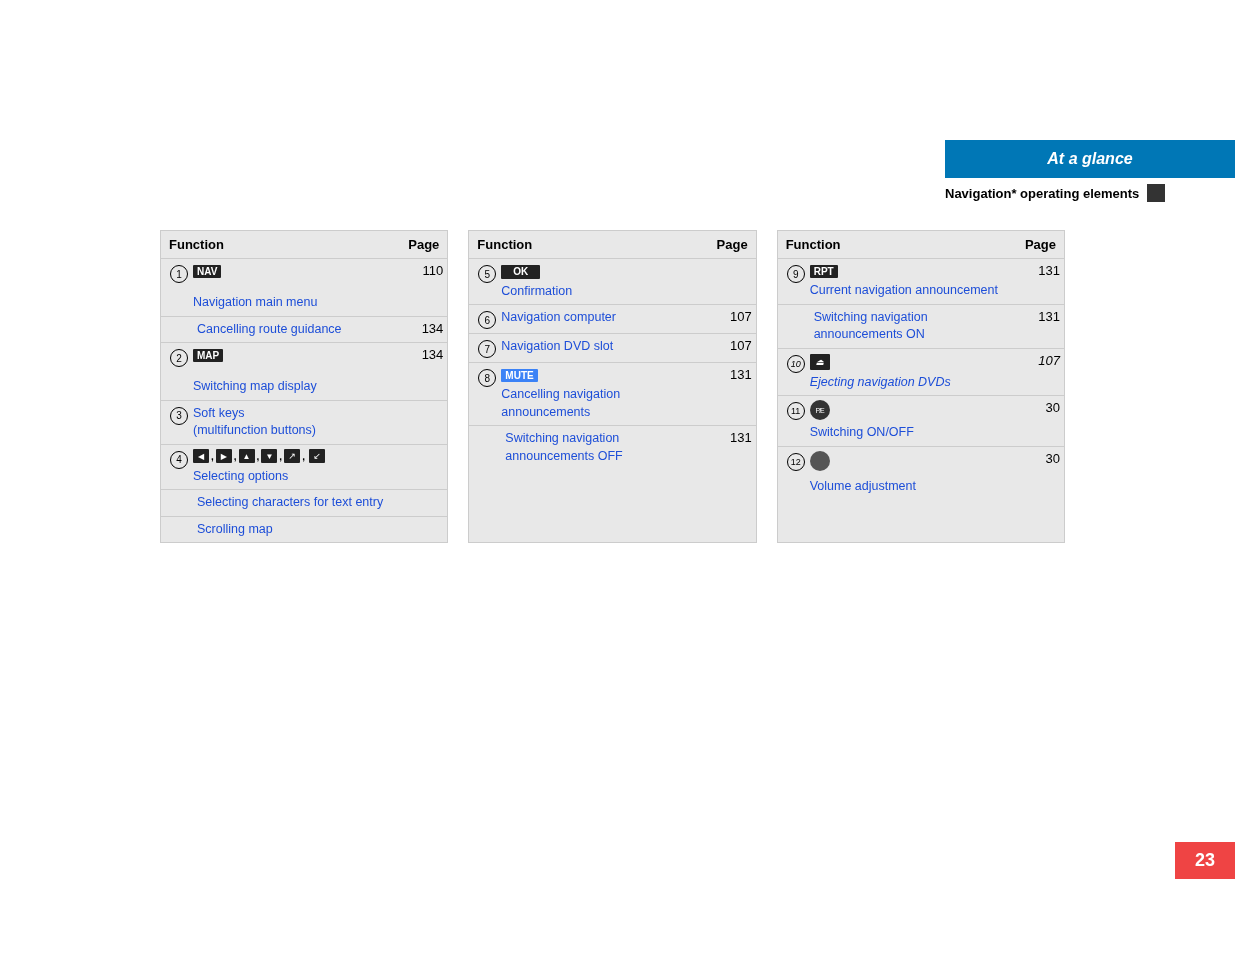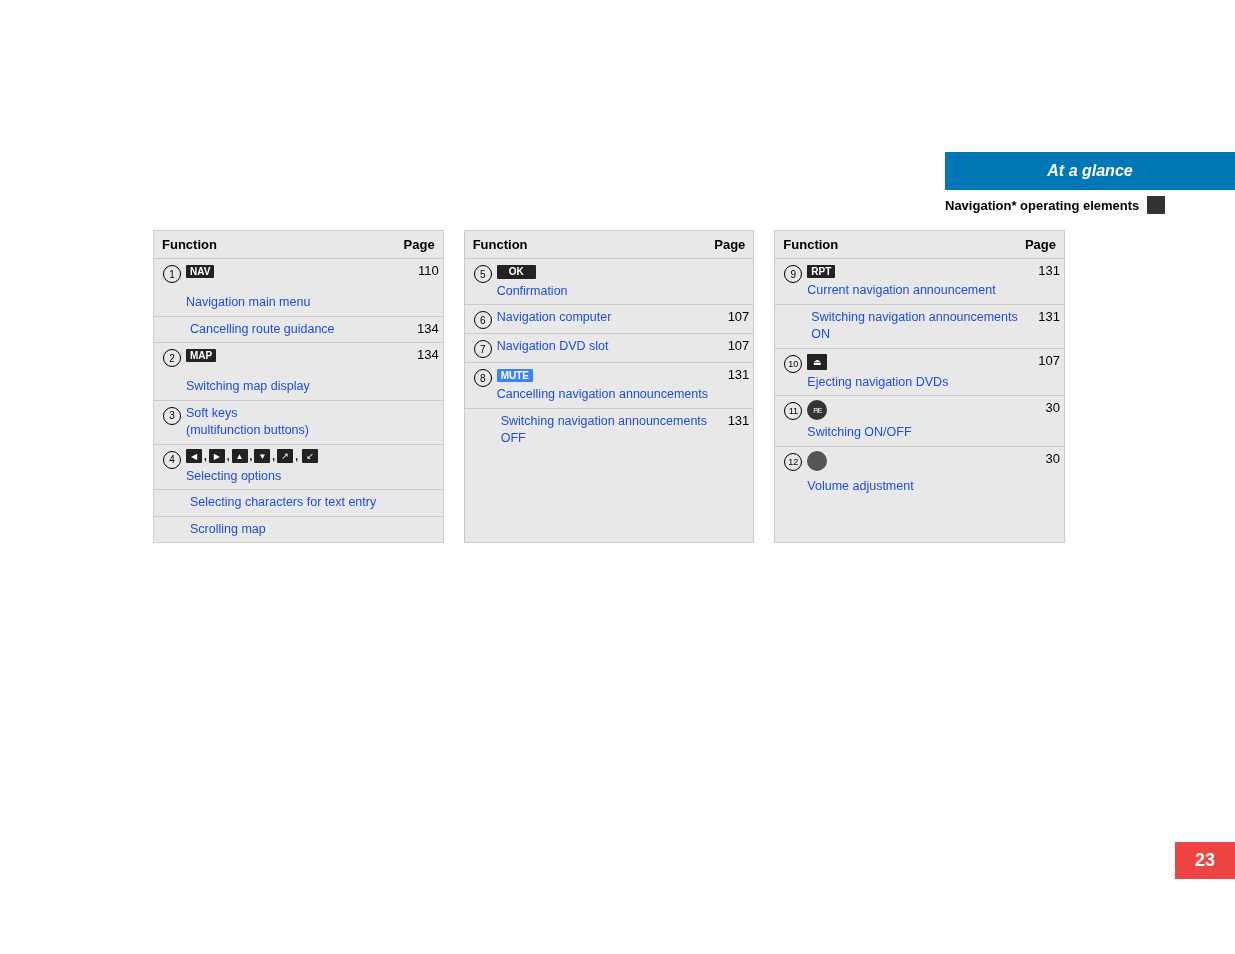--- a/index.html
+++ b/index.html
@@ -10,21 +10,21 @@
       font-family: Arial, Helvetica, sans-serif;
       font-size: 13px;
       color: #000;
       position: relative;
       overflow: hidden;
     }
 
     
     .header-banner {
       position: absolute;
-      top: 152px;
+      top: 140px;
       right: 0;
       width: 290px;
     }
     .at-a-glance {
       background: #0077b6;
       color: #fff;
       text-align: center;
       padding: 10px 20px;
       font-size: 16px;
       font-weight: bold;
@@ -59,21 +59,21 @@
       font-weight: bold;
       padding: 8px 20px;
       min-width: 60px;
       text-align: center;
     }
 
     
     .content-area {
       position: absolute;
       top: 230px;
-      left: 153px;
+      left: 160px;
       right: 170px;
       display: flex;
       gap: 0;
     }
 
     
     .table-col {
       flex: 1;
       background: #e8e8e8;
       border: 1px solid #ccc;
@@ -453,21 +453,21 @@
       </div>
       <div class="entry-line" style="padding-left:36px; border-bottom:1px solid #ccc;">
         <div class="entry-func">
           <div class="func-text">Switching navigation announcements ON</div>
         </div>
         <div class="entry-page">131</div>
       </div>
     </div>
 
     <div>
-      <div class="entry-line" style="align-items:flex-start; border-bottom:1px solid #ccc;">
+      <div class="entry-line" style="align-items:flex-start; border-bottom:1px solid #ccc;font-style:italic;">
         <div class="entry-num">
           <span class="circle-num" style="font-size:9px;">10</span>
         </div>
         <div class="entry-func">
           <div><span class="eject-btn">⏏</span></div>
           <div class="func-text">Ejecting navigation DVDs</div>
         </div>
         <div class="entry-page">107</div>
       </div>
     </div>

